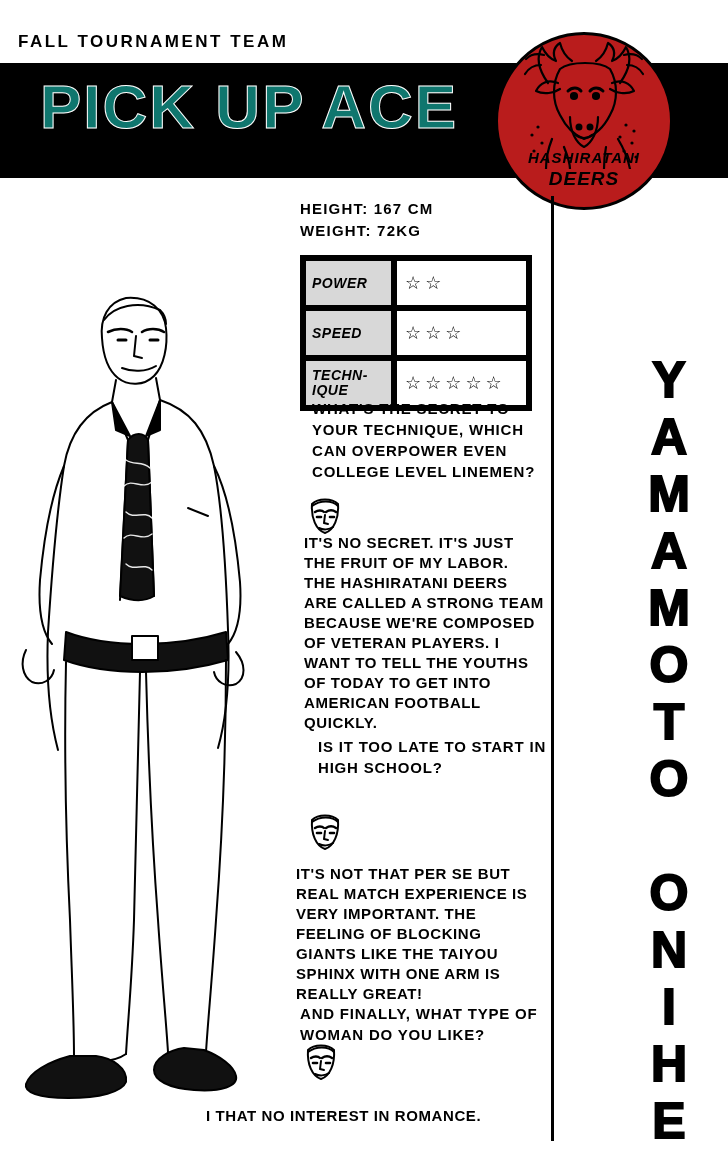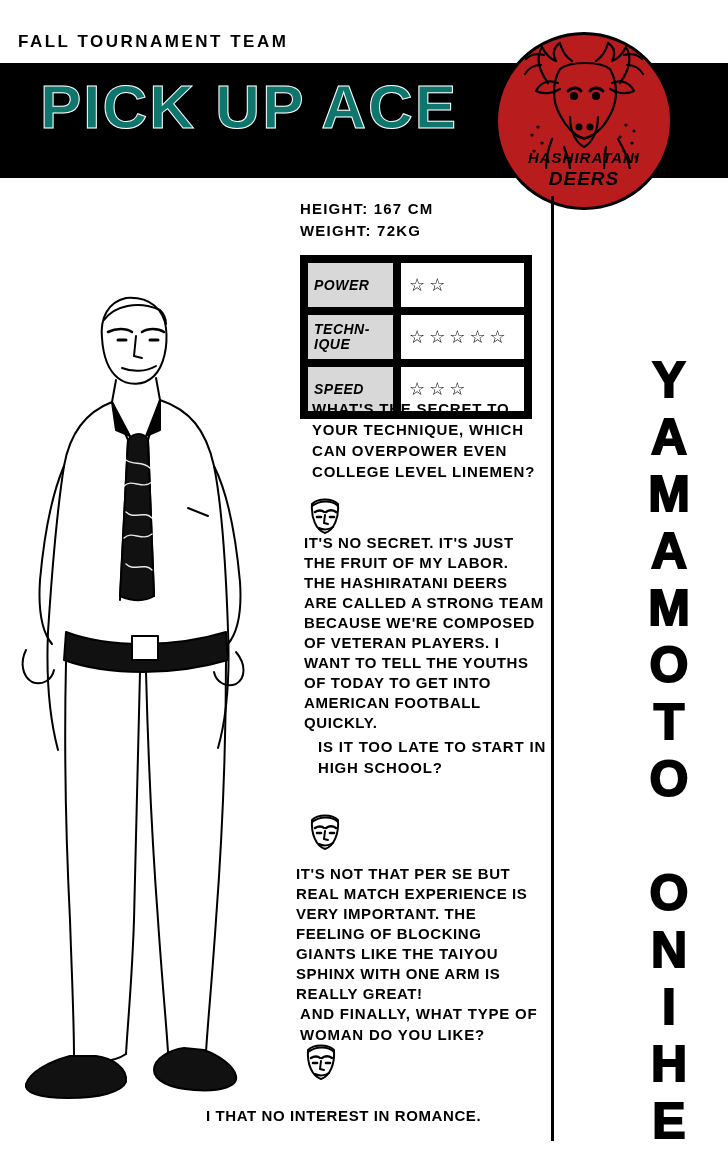--- a/index.html
+++ b/index.html
@@ -139,21 +139,21 @@
   }
   .stat-table {
     position: absolute;
     left: 300px;
     top: 255px;
     width: 232px;
     border: 2px solid #000000;
     border-collapse: collapse;
   }
   .stat-table td {
-    border: 8px solid #000000;
+    border: 6px solid #000000;
     height: 42px;
     vertical-align: middle;
   }
   .stat-label {
     width: 78px;
     background: #d8d8d8;
     font-size: 14px;
     font-weight: bold;
     font-style: italic;
     letter-spacing: 0.5px;
@@ -320,26 +320,26 @@
     <div>WEIGHT: 72KG</div>
   </div>
 
   <table class="stat-table">
     <tbody>
       <tr>
         <td class="stat-label">POWER</td>
         <td class="stat-stars">☆☆</td>
       </tr>
       <tr>
+        <td class="stat-label">SPEED</td>
+        <td class="stat-stars">☆☆☆</td>
+      </tr>
+      <tr>
         <td class="stat-label">TECHN-<br>IQUE</td>
         <td class="stat-stars">☆☆☆☆☆</td>
-      </tr>
-      <tr>
-        <td class="stat-label">SPEED</td>
-        <td class="stat-stars">☆☆☆</td>
       </tr>
     </tbody>
   </table>
 
   <div class="q q1">WHAT'S THE SECRET TO YOUR TECHNIQUE, WHICH CAN OVERPOWER EVEN COLLEGE LEVEL LINEMEN?</div>
 
   <svg class="face face1" viewBox="0 0 46 46">
     <g fill="none" stroke="#000" stroke-width="2" stroke-linecap="round" stroke-linejoin="round">
       <path d="M10 12 C9 26 14 38 23 41 C32 38 37 26 36 12 C30 6 16 6 10 12 Z"></path>
       <path d="M10 14 C18 8 30 8 36 14"></path>

